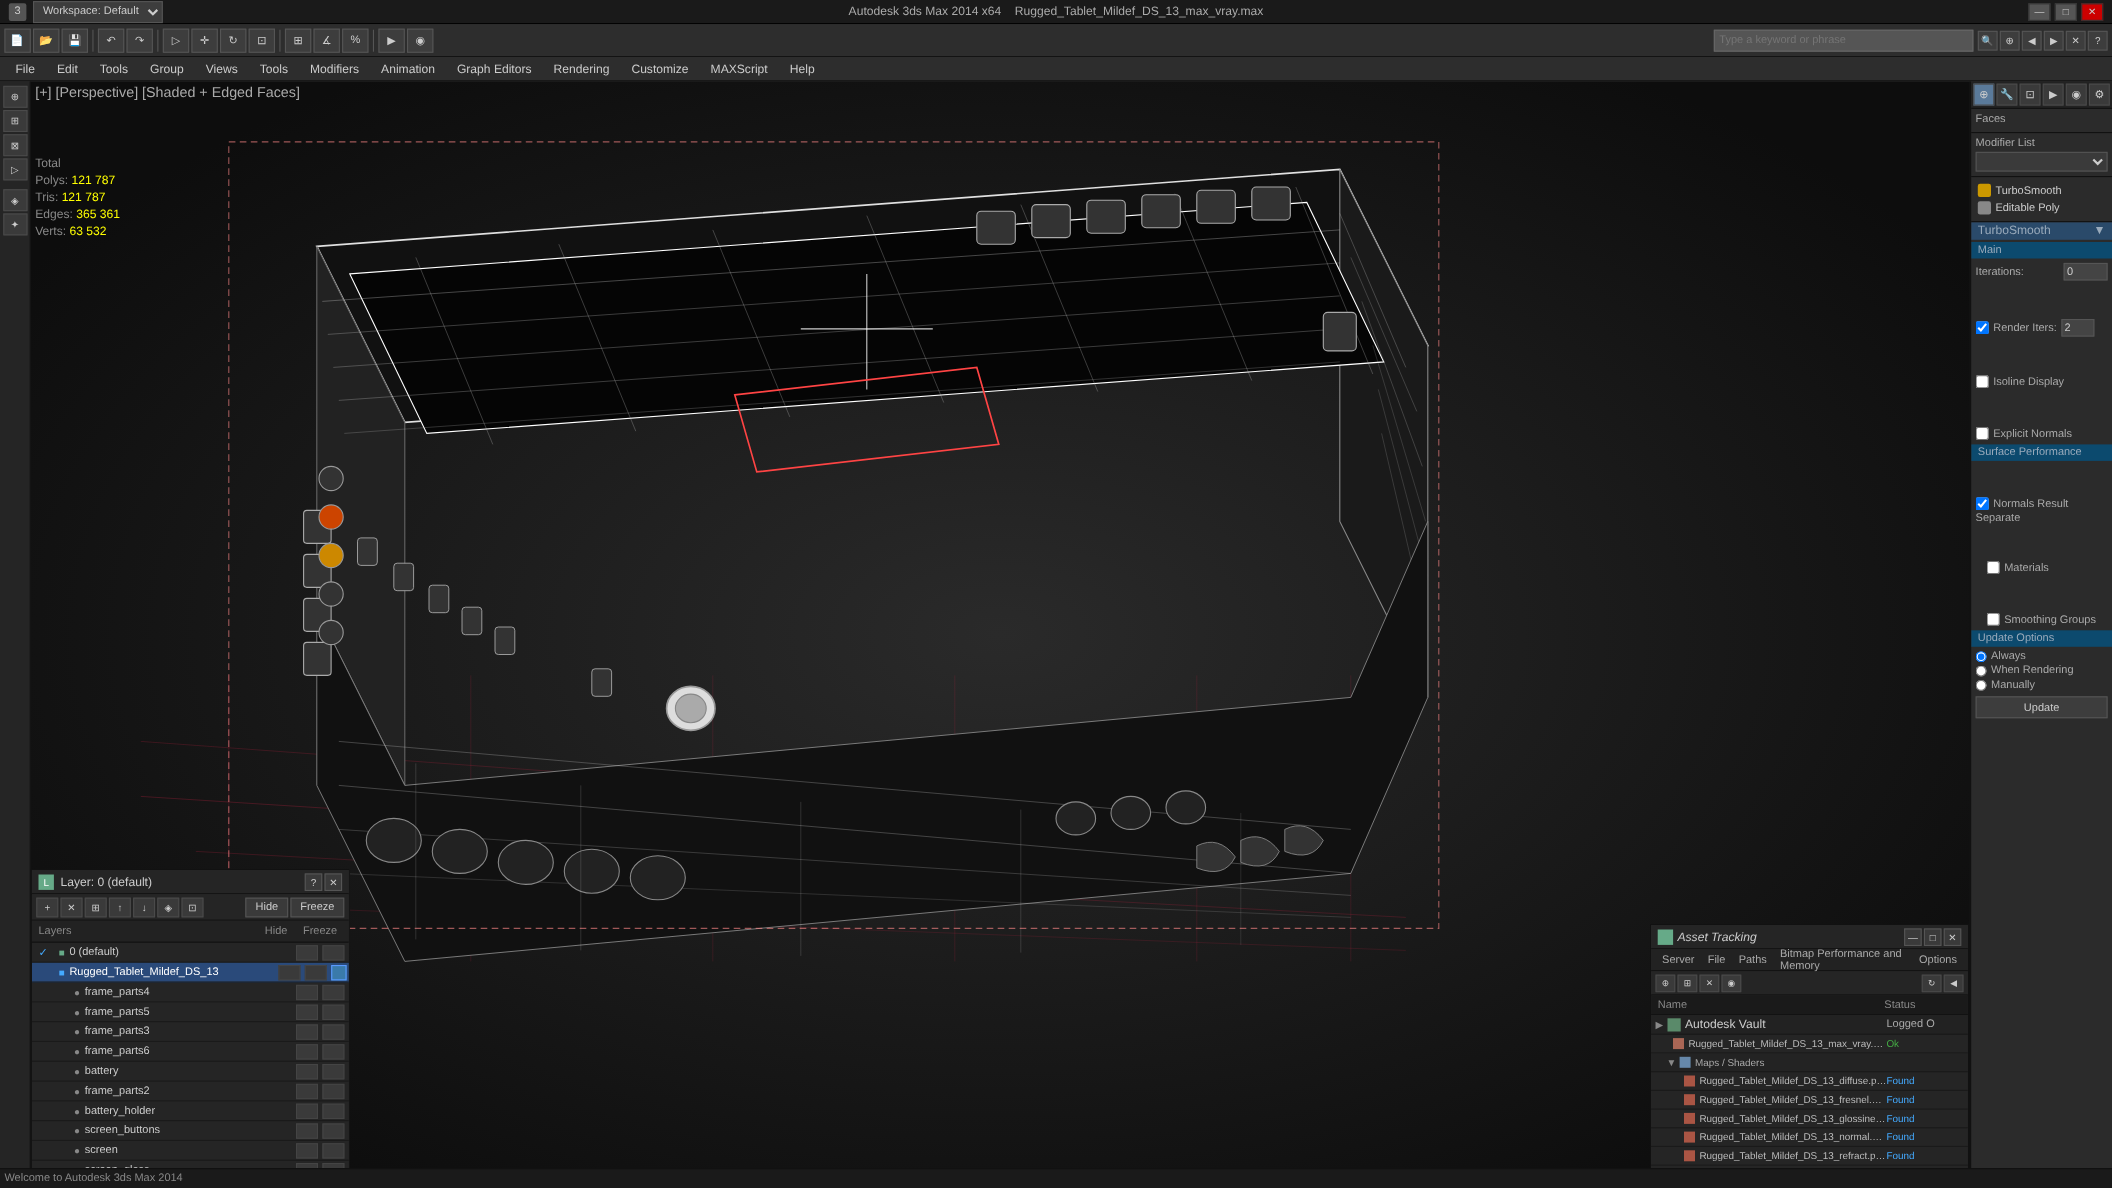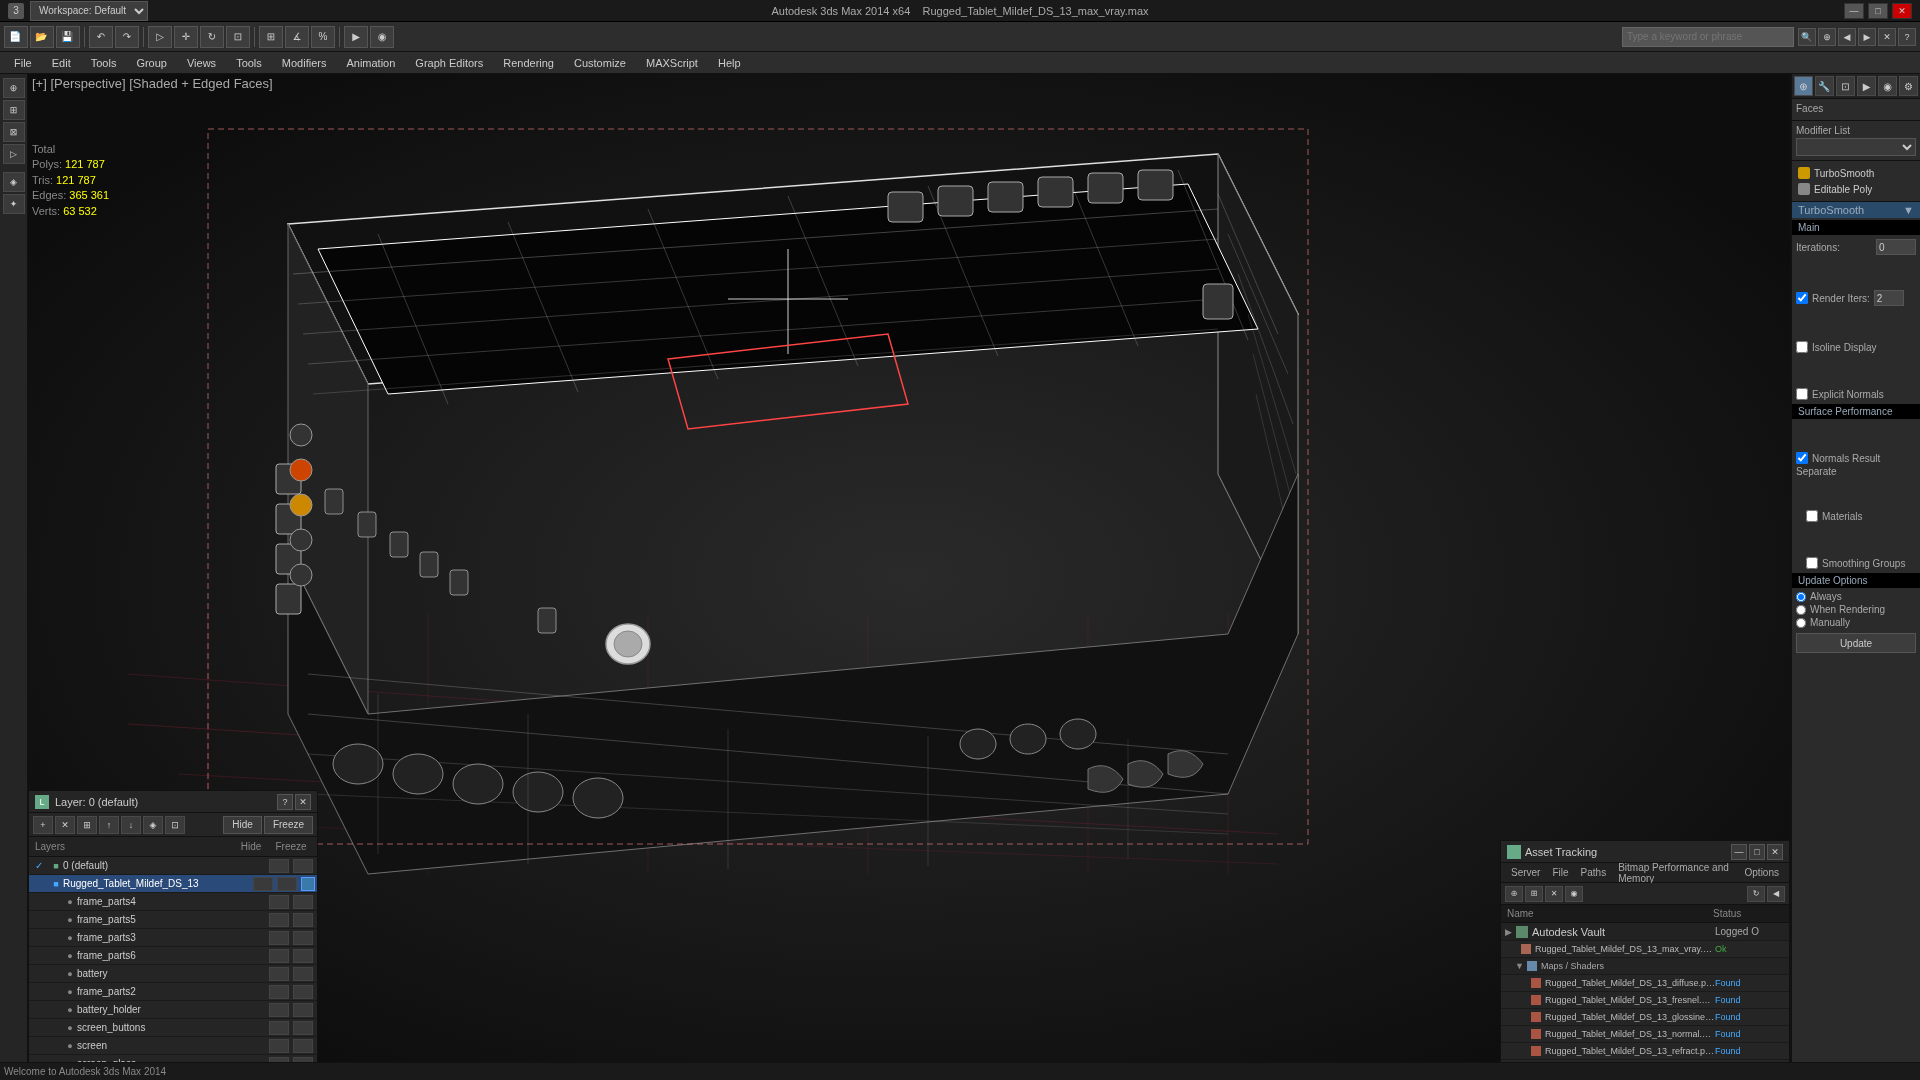--- a/index.html
+++ b/index.html
@@ -28,21 +28,21 @@
       background: #2d2d2d;
       display: flex;
       align-items: center;
       padding: 0 4px;
       gap: 2px;
       border-bottom: 1px solid #111;
     }
     .tb-btn { width: 24px; height: 22px; background: #3d3d3d; border: 1px solid #555; display: flex; align-items: center; justify-content: center; cursor: pointer; font-size: 10px; color: #ccc; }
     .tb-sep { width: 1px; height: 20px; background: #555; margin: 0 2px; }
     .workspace-select { background: #3d3d3d; border: 1px solid #555; color: #ccc; height: 20px; padding: 0 4px; font-size: 10px; }
-    .search-box { width: 172px; height: 20px; background: #555; border: 1px solid #666; color: #ccc; padding: 0 4px; font-size: 10px; margin-left: auto; }
+    .search-box { width: 236px; height: 20px; background: #555; border: 1px solid #666; color: #ccc; padding: 0 4px; font-size: 10px; margin-left: auto; }
     .search-icons { display: flex; align-items: center; gap: 2px; }
     .search-icon-btn { width: 18px; height: 18px; background: #3d3d3d; border: 1px solid #555; display: flex; align-items: center; justify-content: center; font-size: 9px; color: #ccc; cursor: pointer; }
 
     
     #menu-bar {
       height: 22px;
       background: #2d2d2d;
       display: flex;
       align-items: center;
       padding: 0 4px;
@@ -96,21 +96,21 @@
       gap: 4px;
       padding: 2px;
       font-size: 10px;
       cursor: pointer;
     }
     .modifier-item .mi-icon { width: 12px; height: 12px; background: #888; border-radius: 2px; flex-shrink: 0; }
     .modifier-item .mi-icon.yellow { background: #cc9900; }
     .modifier-item .mi-text { color: #ccc; }
 
     .section-header {
-      background: #000000;
+      background: #0c4a6e;
       padding: 2px 6px;
       font-size: 10px;
       color: #9ab;
       margin: 2px 0;
       cursor: pointer;
     }
 
     .prop-row {
       display: flex;
       align-items: center;
@@ -256,21 +256,21 @@
     }
     #asset-title {
       background: #252525;
       padding: 2px 6px;
       display: flex;
       align-items: center;
       justify-content: space-between;
       border-bottom: 1px solid #111;
       height: 22px;
     }
-    .at-left { display: flex; align-items: center; gap: 4px; }
+    .at-left { display: flex; align-items: center; gap: 4px; font-style: italic; }
     .at-icon { width: 14px; height: 14px; background: #6a8; }
     .at-title { font-size: 11px; color: #ccc; }
     .at-btns { display: flex; gap: 2px; }
     .at-btn { width: 16px; height: 16px; background: #3a3a3a; border: 1px solid #555; display: flex; align-items: center; justify-content: center; font-size: 9px; color: #ccc; cursor: pointer; }
 
     #asset-menu {
       background: #222;
       padding: 0 4px;
       display: flex;
       gap: 0;

